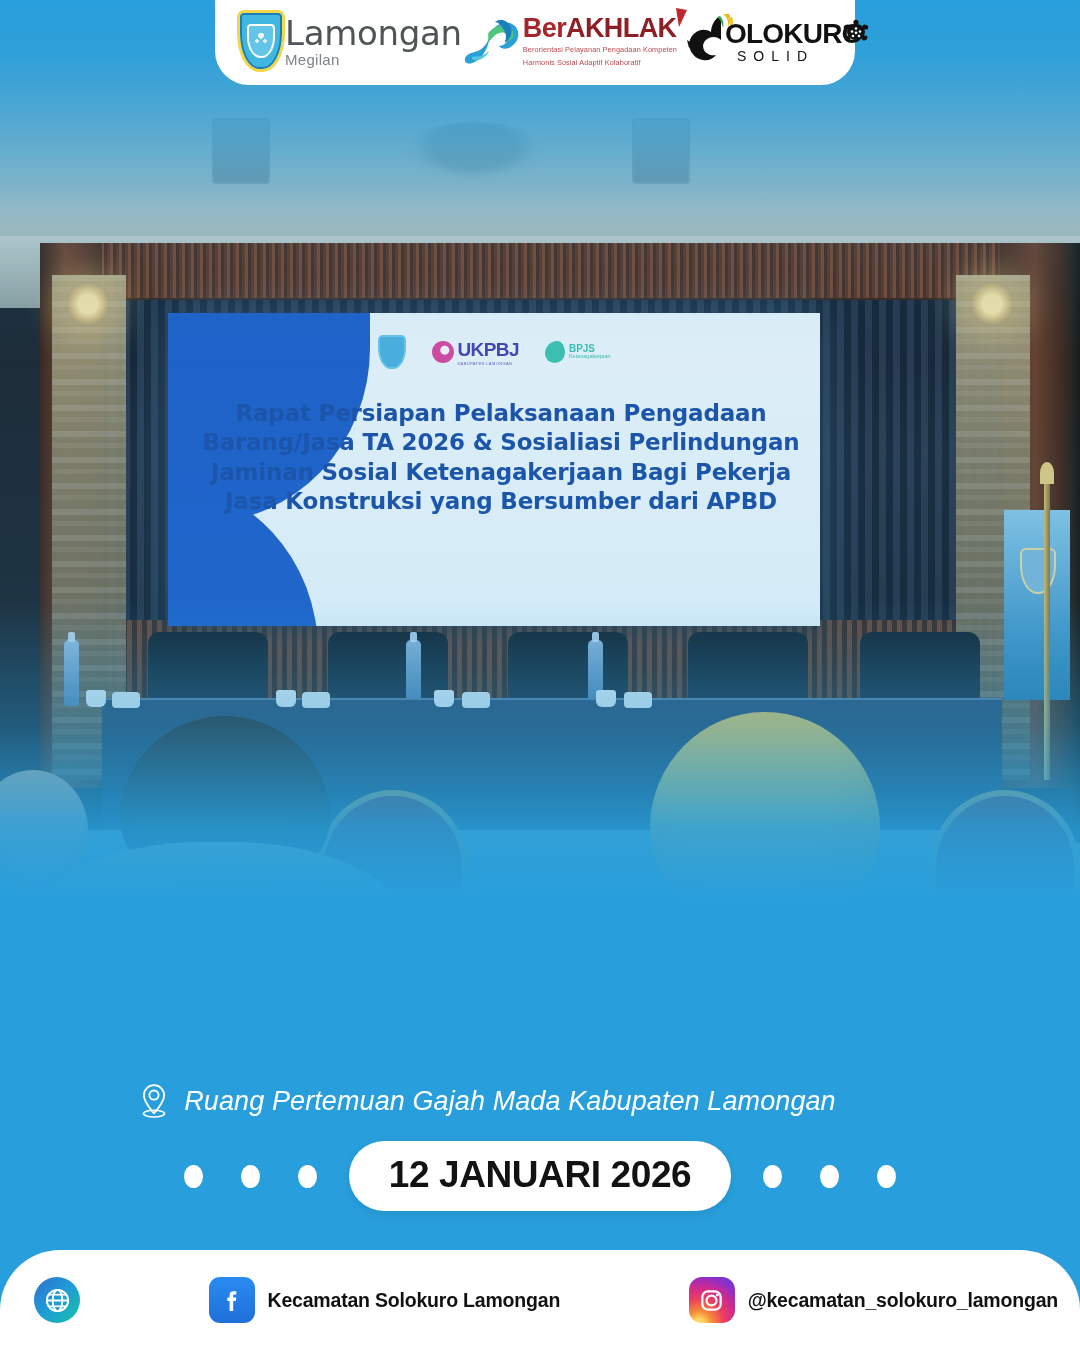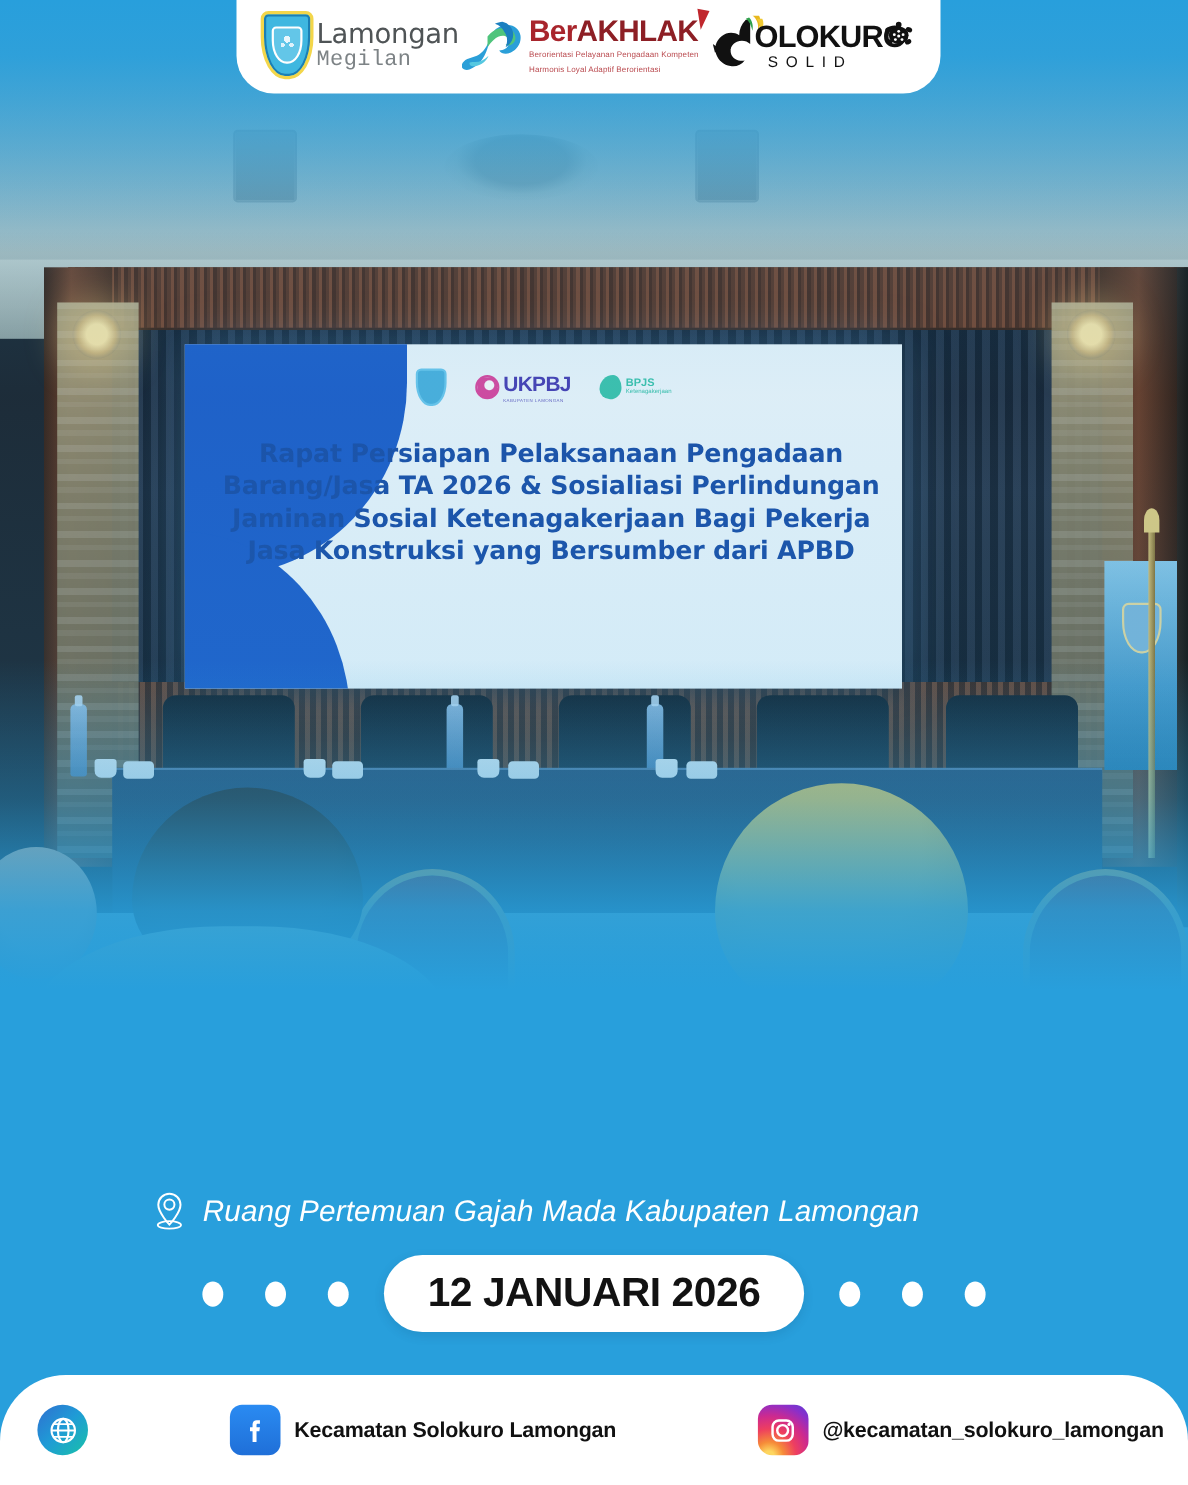--- a/index.html
+++ b/index.html
@@ -58,26 +58,26 @@
     background:
       radial-gradient(circle at 50% 30%, #eaf7fd 0 3px, transparent 3px),
       radial-gradient(circle at 25% 62%, #dff2fb 0 2px, transparent 2px),
       radial-gradient(circle at 75% 62%, #dff2fb 0 2px, transparent 2px);
   }
 
   
   .lamongan { display:flex; align-items:center; gap:3px; }
   .lamongan-text { line-height:1; text-align:left; }
   .lamongan-text .l1 {
-    font-size:25px; color:#4f5456; letter-spacing:-.3px;
+    font-size:34px; color:#4f5456; letter-spacing:-.3px;
     font-family:"DejaVu Sans", sans-serif; font-weight:400;
   }
   .lamongan-text .l2 {
-    font-size:20px; color:#7d8386; letter-spacing:.3px; margin-top:2px;
-    font-family:Liberation Mono, monospace;
+    font-size:15px; color:#7d8386; letter-spacing:.3px; margin-top:2px;
+    font-family:Liberation Sans, sans-serif;
   }
   .wave-mark { width:58px; height:58px; }
 
   
   .berakhlak { position:relative; text-align:left; padding-right:10px; }
   .berakhlak .ba-main {
     font-size:27px; font-weight:bold; color:#a8252c; letter-spacing:-.6px;
     font-family:"Liberation Sans", sans-serif; line-height:1;
   }
   .berakhlak .ba-main .dark { color:#8d1f25; }
@@ -564,21 +564,21 @@
       </div>
     </div>
 
     <div class="logo-slot">
       <div class="berakhlak">
         <div class="ba-main"><span>Ber</span><span class="dark">AKHLAK</span></div>
         <svg class="tick" viewBox="0 0 16 22">
           <path d="M3 1 L14 3 L6 20 Z" fill="#c0272d"></path>
         </svg>
         <div class="ba-sub">Berorientasi Pelayanan Pengadaan Kompeten</div>
-        <div class="ba-sub">Harmonis Loyal Adaptif Berorientasi</div>
+        <div class="ba-sub">Harmonis Sosial Adaptif Kolaboratif</div>
       </div>
     </div>
 
     <div class="logo-slot">
       <div class="solokuro">
         <svg class="sk-fish" viewBox="0 0 54 56">
           <path d="M30 4c-4 4-6 9-6 14-5-3-11-3-16 1-5 4-7 10-5 16 2 6 7 10 13 11 5 1 10-1 13-5-5 1-10-1-12-5-2-5 0-10 5-12 4-2 9-1 12 2V4z" fill="#111"></path>
           <path d="M6 30 L0 26 L2 34 Z" fill="#111"></path>
           <path d="M33 2c3 3 4 8 3 12-1-5-3-9-6-11z" fill="#2fa14b"></path>
           <path d="M36 0c4 3 6 8 5 13 3-4 3-9 1-13z" fill="#e8b81e"></path>

